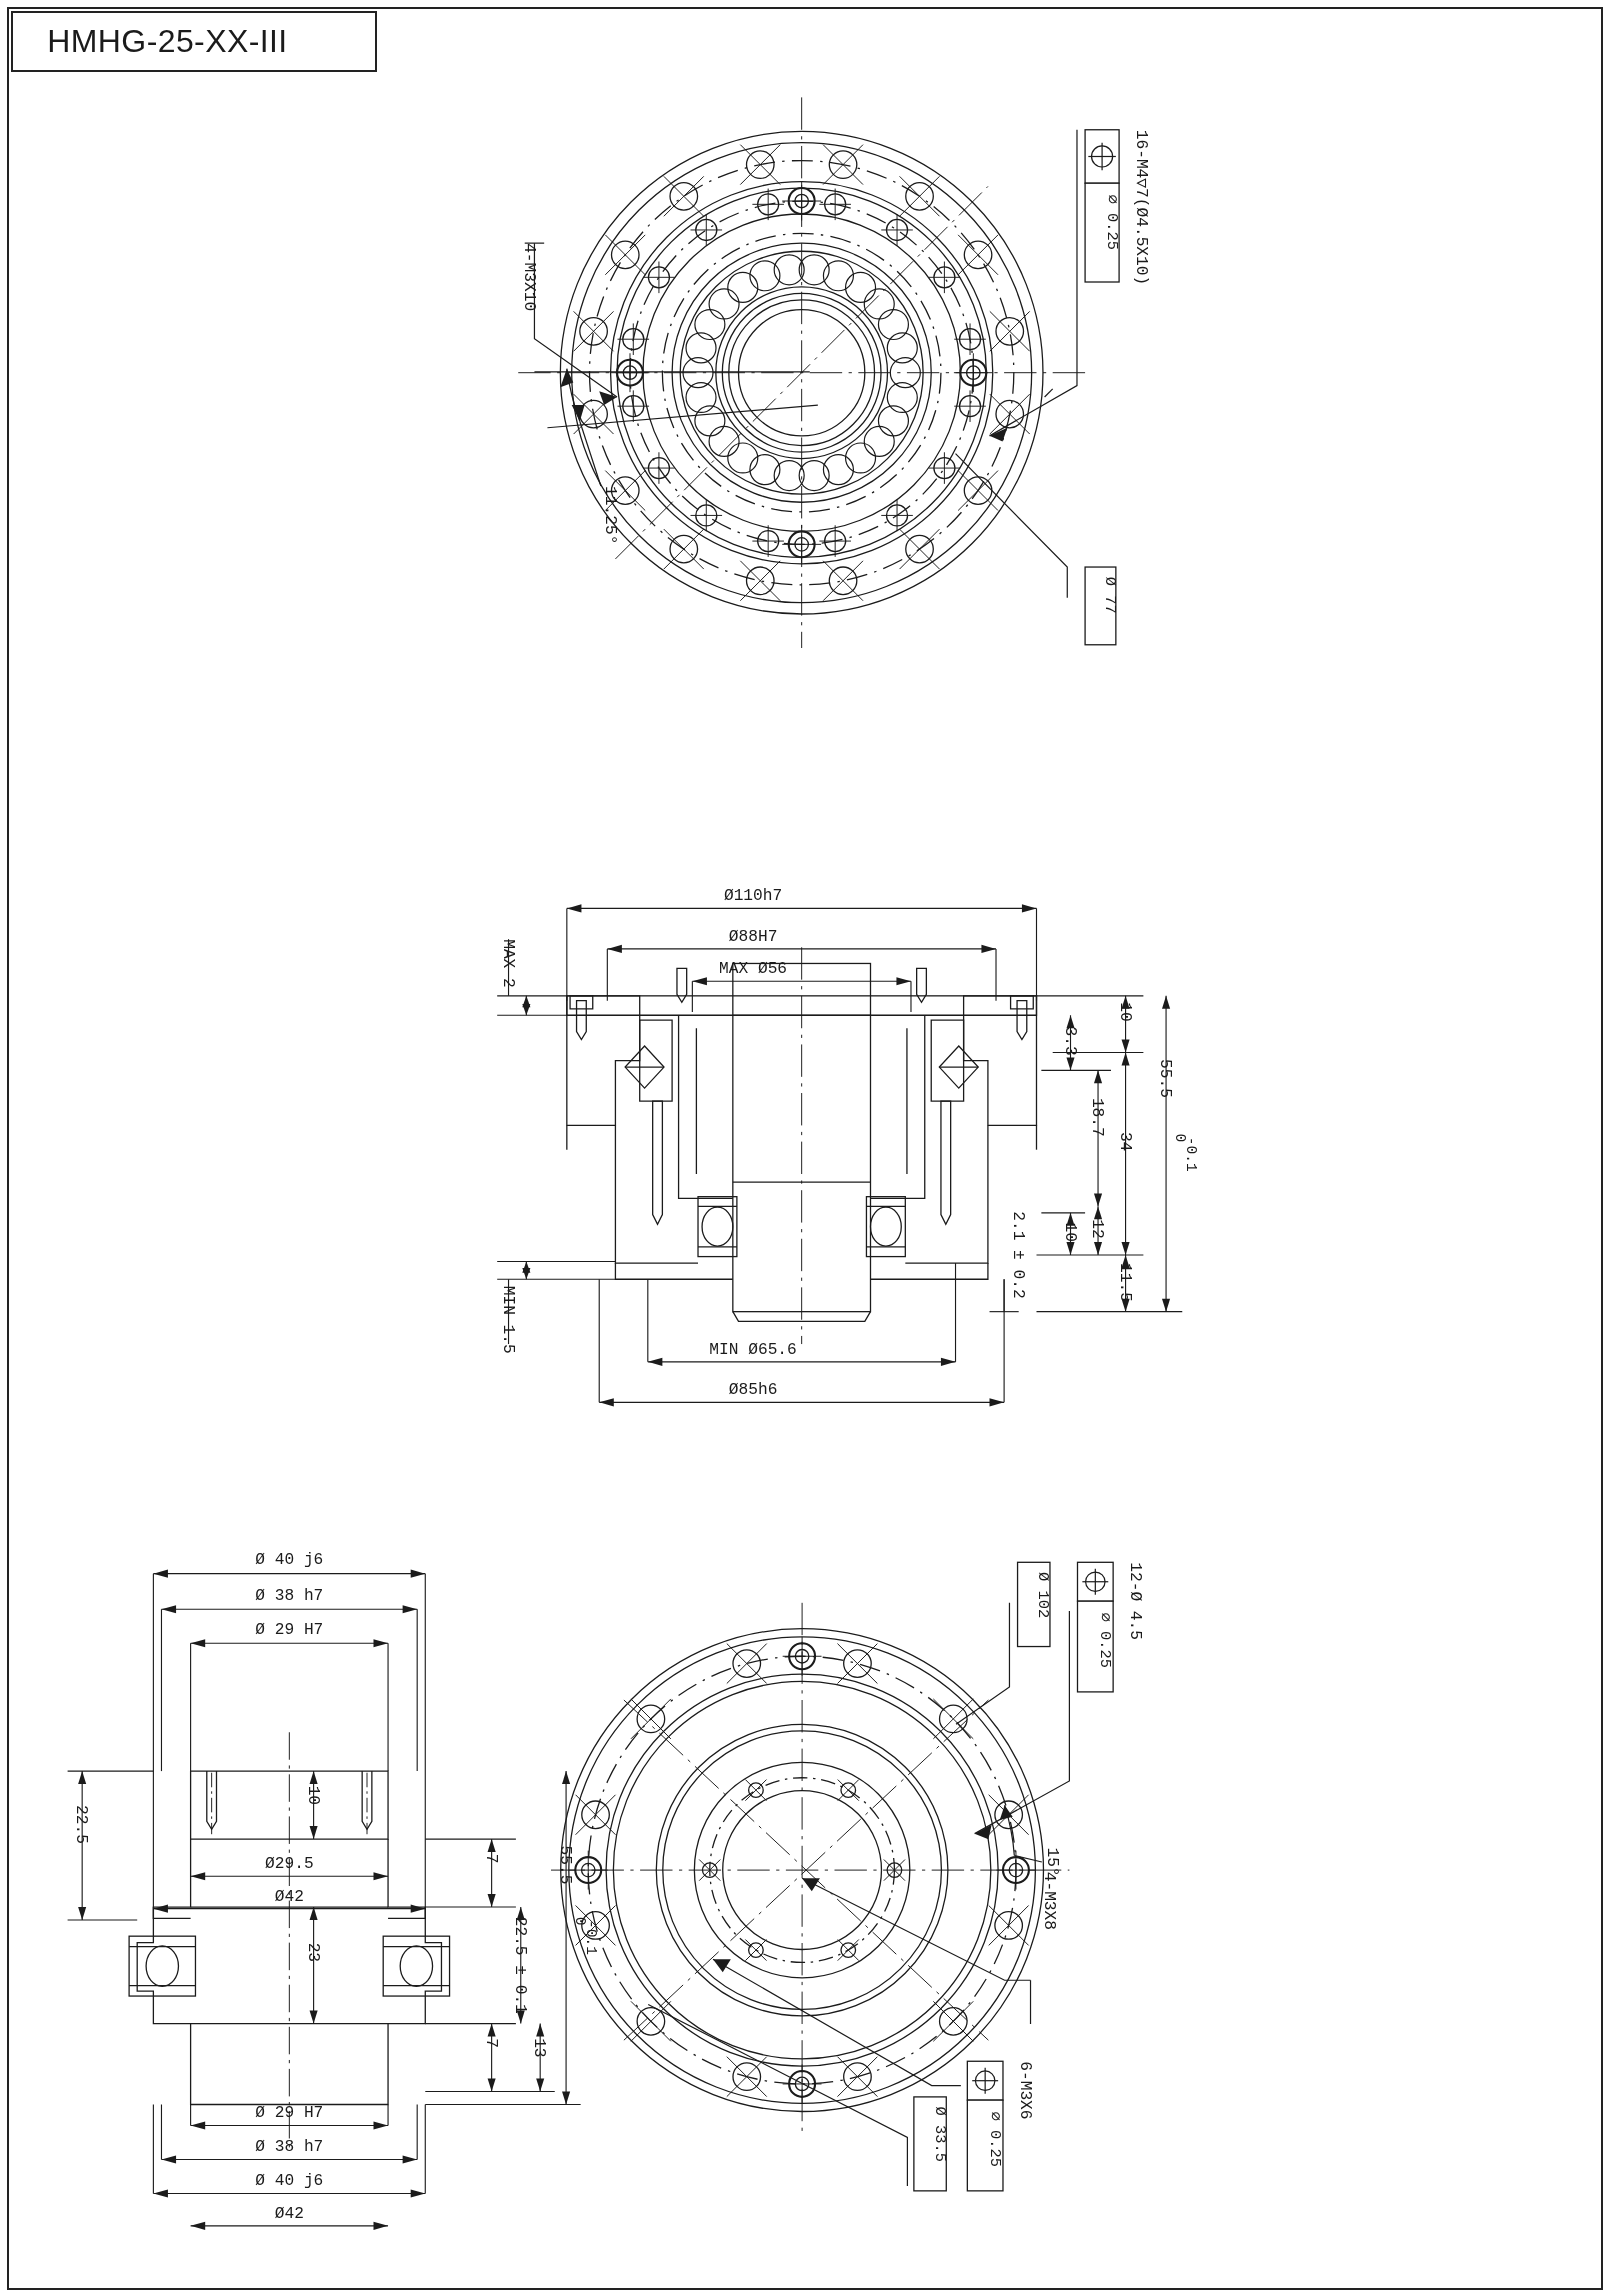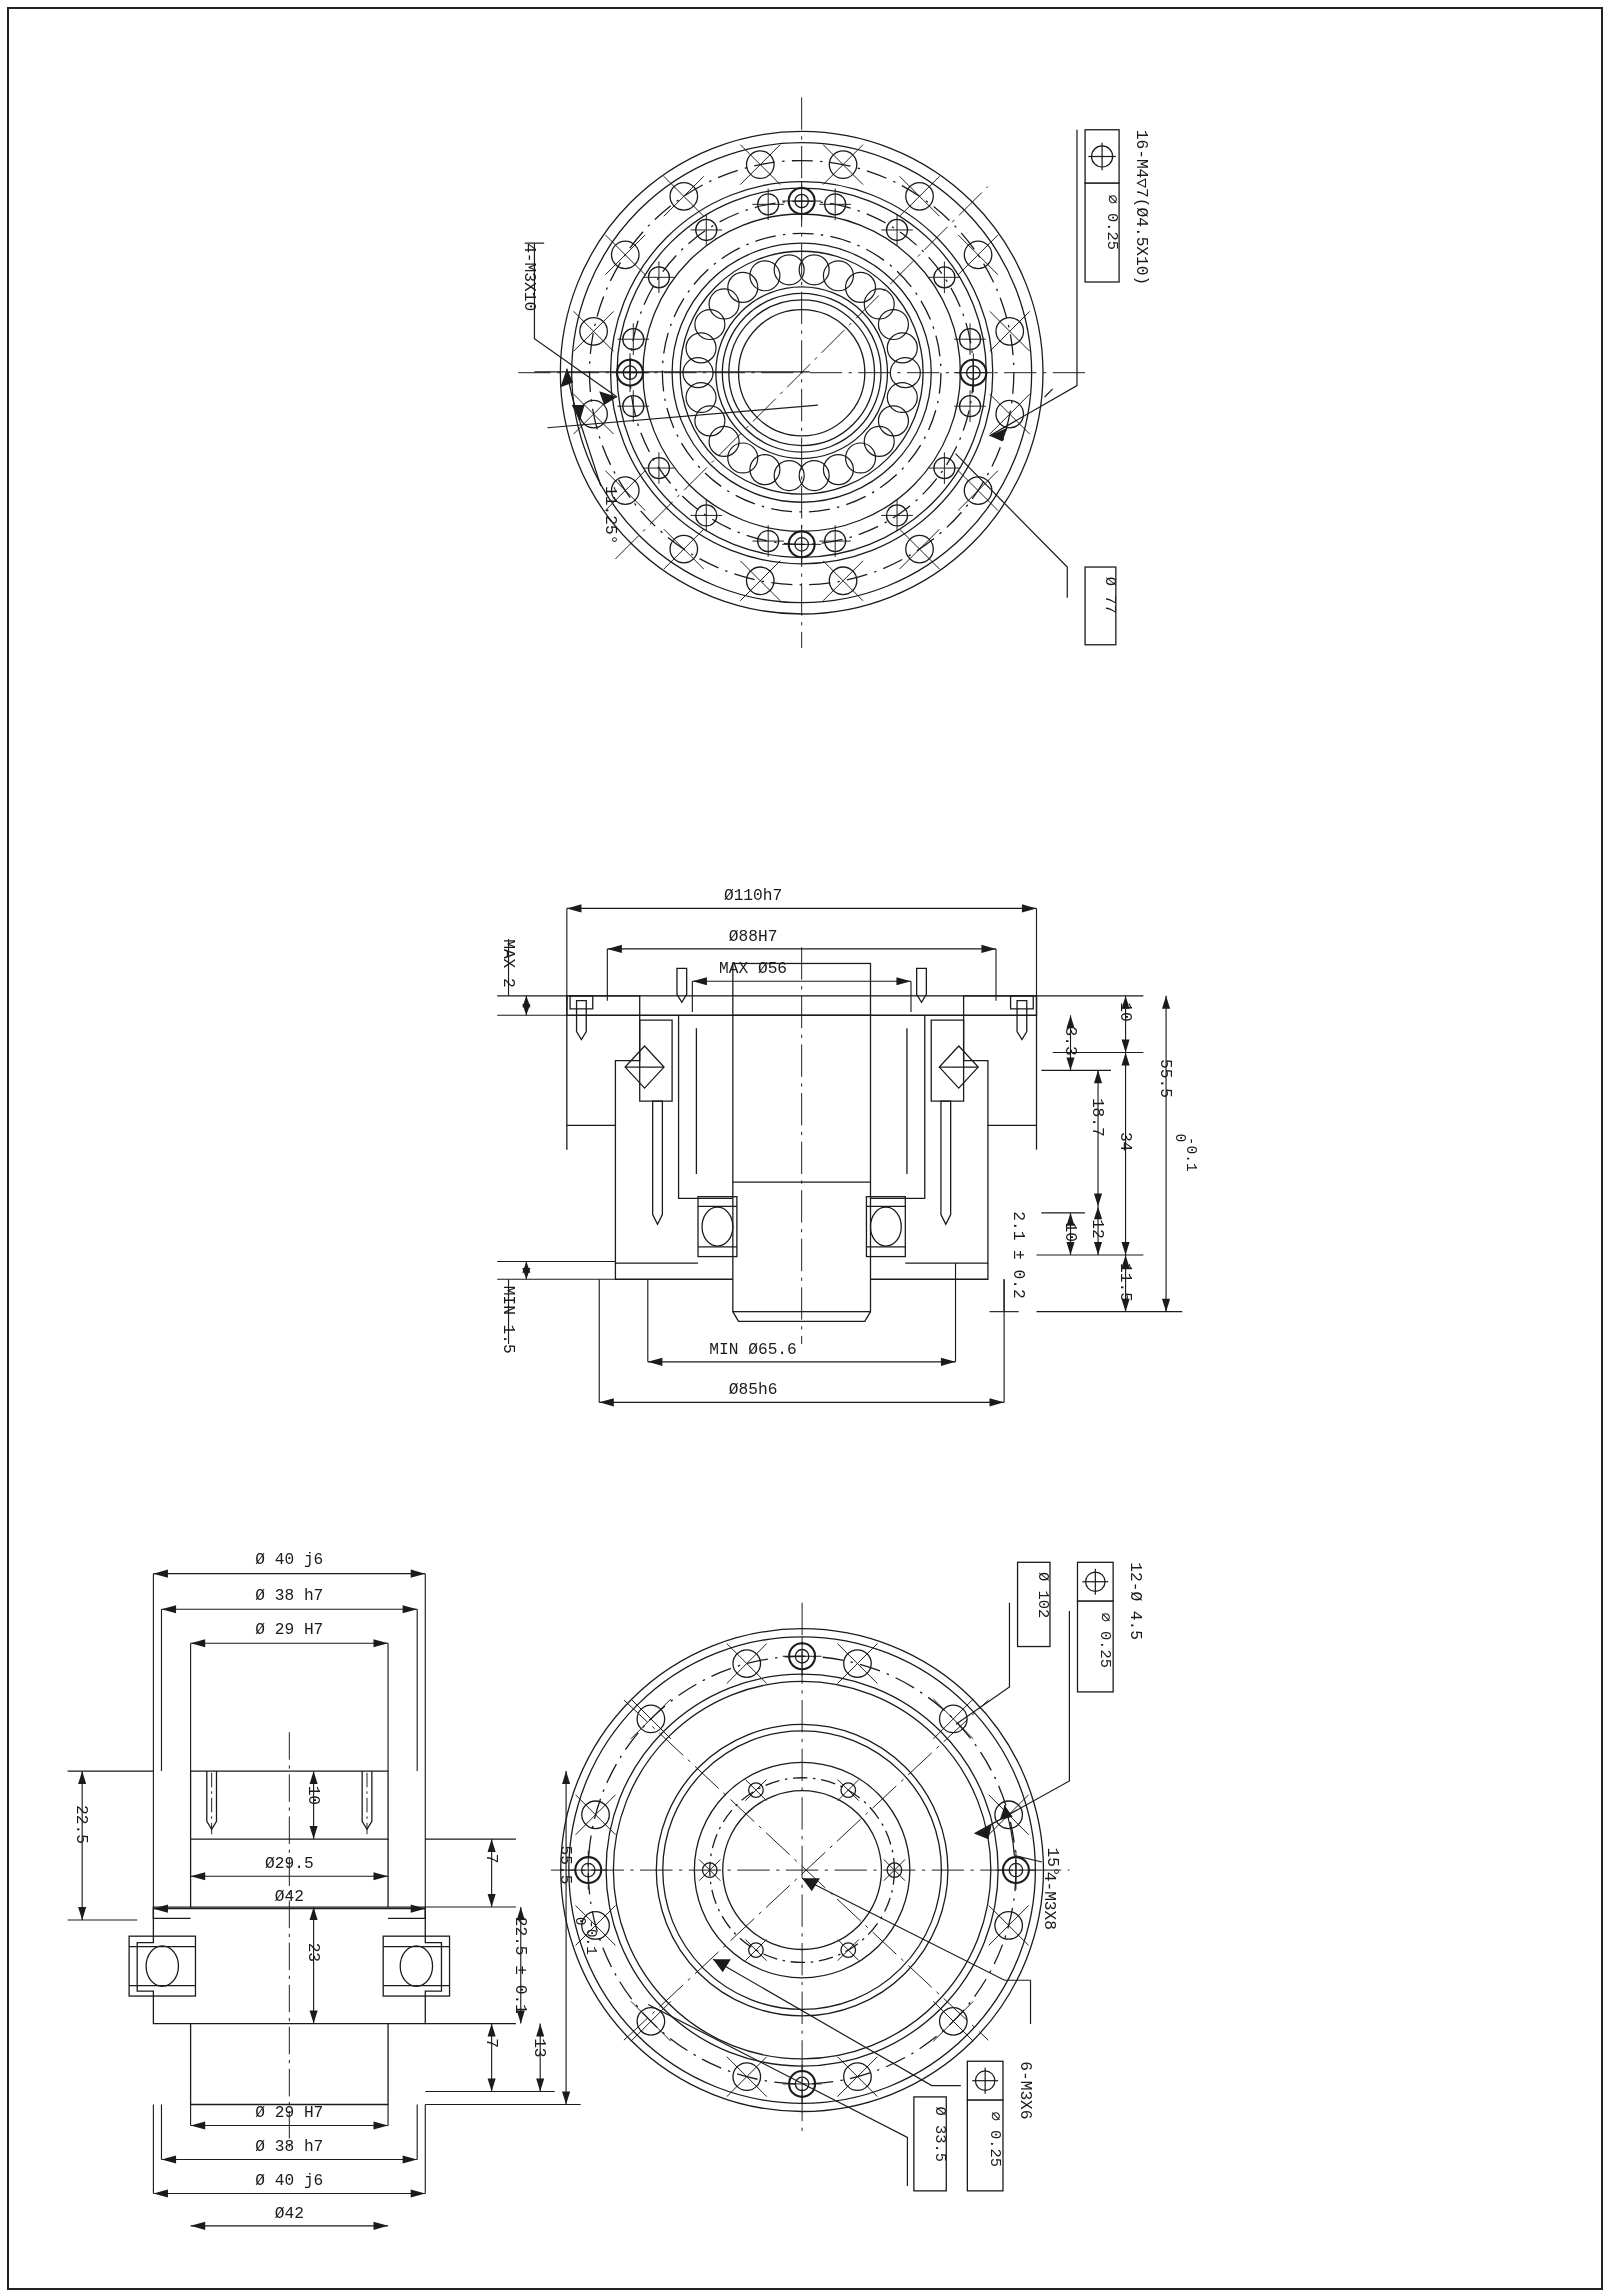--- a/index.html
+++ b/index.html
@@ -13,20 +13,23 @@
   .dimtxt-s{font-family:"Liberation Mono",monospace;font-size:18px;fill:#1b1b1b;}
   .frametxt{font-family:"Liberation Mono",monospace;font-size:19px;fill:#1b1b1b;}
 </style>
 </head>
 <body>
 
 <div id="sheet">
 
   <div id="border"></div>
 
+  <div id="titleblock">
+    <div class="t">HMHG-25-XX-III</div>
+  </div>
 
   <svg width="1609" height="713" viewBox="0 0 1987 880">
     <g stroke="#1b1b1b" fill="none" stroke-width="1.6">
 
       <circle cx="990" cy="460" r="298"></circle>
       <circle cx="990" cy="460" r="284"></circle>
       <circle cx="990" cy="460" r="236"></circle>
       <circle cx="990" cy="460" r="228"></circle>
       <circle cx="990" cy="460" r="196"></circle>
       <circle cx="990" cy="460" r="160"></circle>

